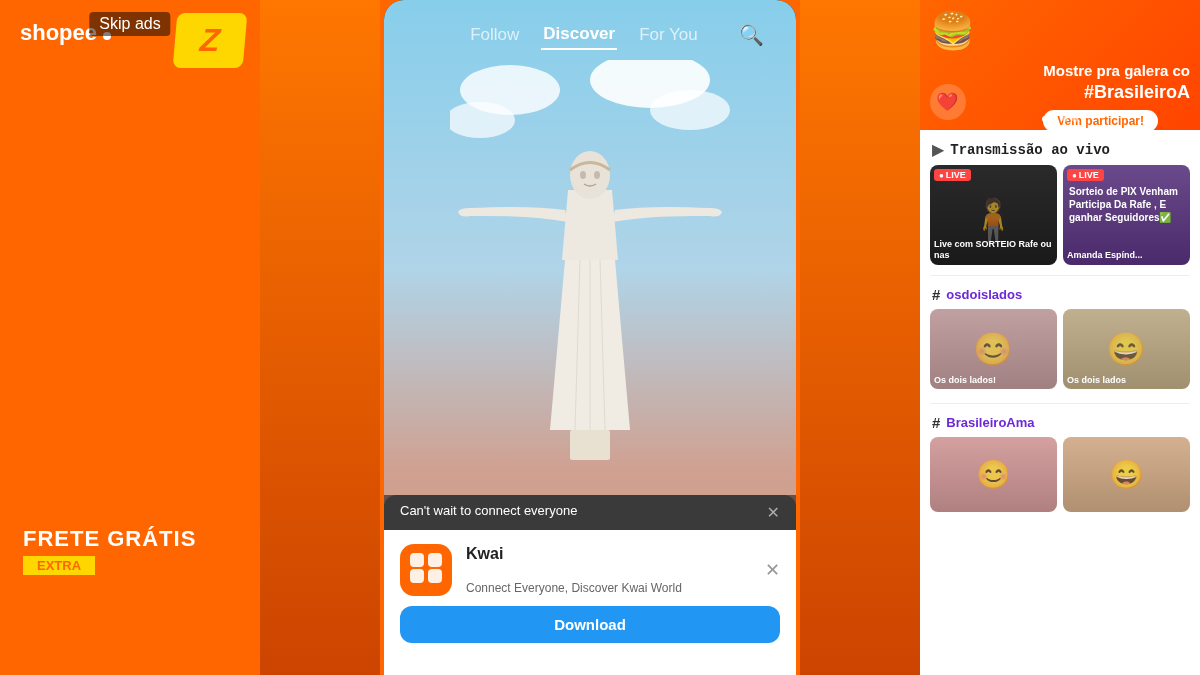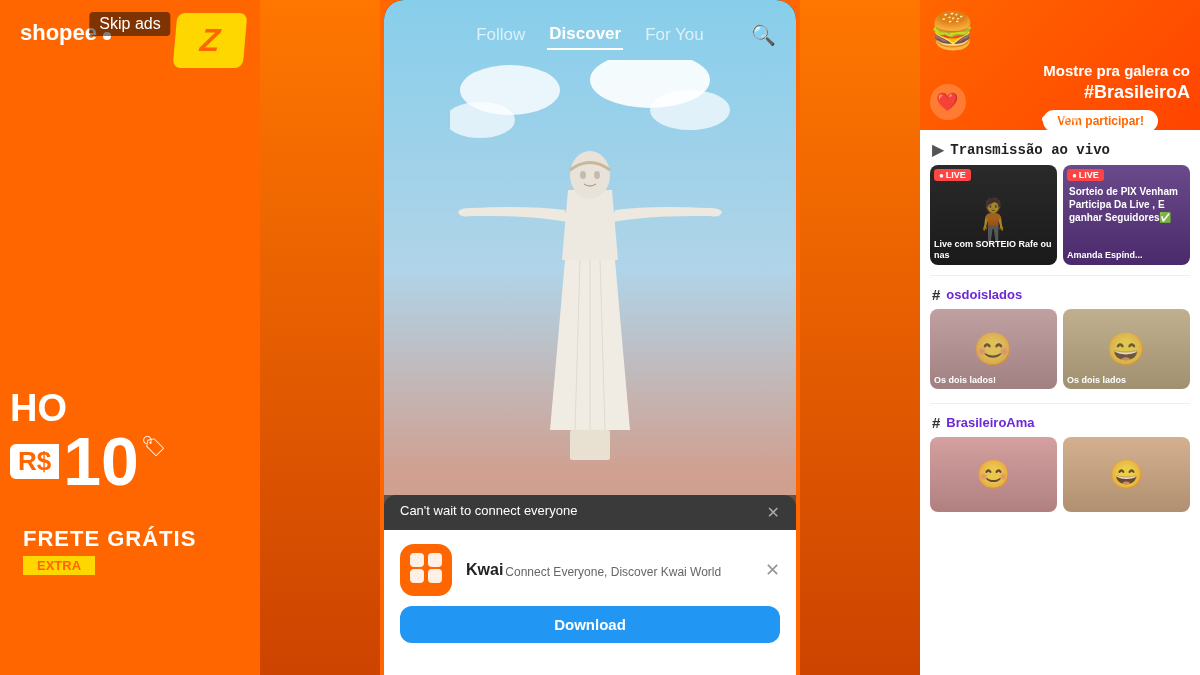--- a/index.html
+++ b/index.html
@@ -176,21 +176,21 @@
       border-radius: 0;
       overflow: hidden;
       flex-shrink: 0;
     }
 
     
     .phone-top-bar {
       position: absolute;
       top: 0;
       left: 0;
-      right: 0;
+      right: 12px;
       height: 70px;
       display: flex;
       align-items: center;
       justify-content: center;
       gap: 20px;
       z-index: 10;
       padding: 0 20px;
     }
     .nav-tab {
       color: rgba(255,255,255,0.7);
@@ -278,24 +278,23 @@
       justify-content: center;
       flex-shrink: 0;
     }
     .kwai-logo-inner {
       color: white;
       font-size: 24px;
       font-weight: bold;
     }
     .app-text-info {
       display: flex;
-      flex-direction: row;
-      gap: 2px;
+      flex-direction: column;
+      gap: 18px;
       flex: 1;
-      align-items: flex-end;
     }
     .app-name {
       font-size: 16px;
       font-weight: 700;
       color: #222;
     }
     .app-desc {
       font-size: 12px;
       color: #666;
     }
@@ -613,28 +612,20 @@
     <span>shopee</span>
     <span class="shopee-logo-dot"></span>
   </div>
 
   <button class="skip-ads-btn">Skip ads</button>
 
   <div class="tv-logo">
     <div class="tv-logo-inner">Z</div>
   </div>
 
-  <div class="price-badge">
-    <div class="price-line1">HO</div>
-    <div class="price-amount">
-      <span class="price-rs">R$</span>
-      <span class="price-num">10</span>
-      <span class="price-tag-icon">🏷</span>
-    </div>
-  </div>
 
   <div class="frete-gratis">
     <span class="frete-text">FRETE GRÁTIS</span>
     <span class="extra-badge">EXTRA</span>
   </div>
 </div>
 
 <div class="middle-section">
 
   <div class="phone-panel-left">
@@ -755,21 +746,21 @@
       <div class="live-card-label">Live com SORTEIO
 Rafe ou nas</div>
     </div>
 
     <div class="live-card live-card-bg-2">
       <div class="live-badge">
         <span class="live-badge-icon">●</span>
         <span>LIVE</span>
       </div>
       <div class="live-card-overlay-text">Sorteio de PIX
-Venham Participa Da Live , E ganhar Seguidores✅</div>
+Venham Participa Da Rafe , E ganhar Seguidores✅</div>
       <div class="live-card-label">Amanda Espínd...</div>
     </div>
   </div>
 
   <div class="divider"></div>
 
   <div class="hashtag-section">
     <div class="hashtag-row">
       <span class="hash-symbol">#</span>
       <span class="hash-text">osdoislados</span>

